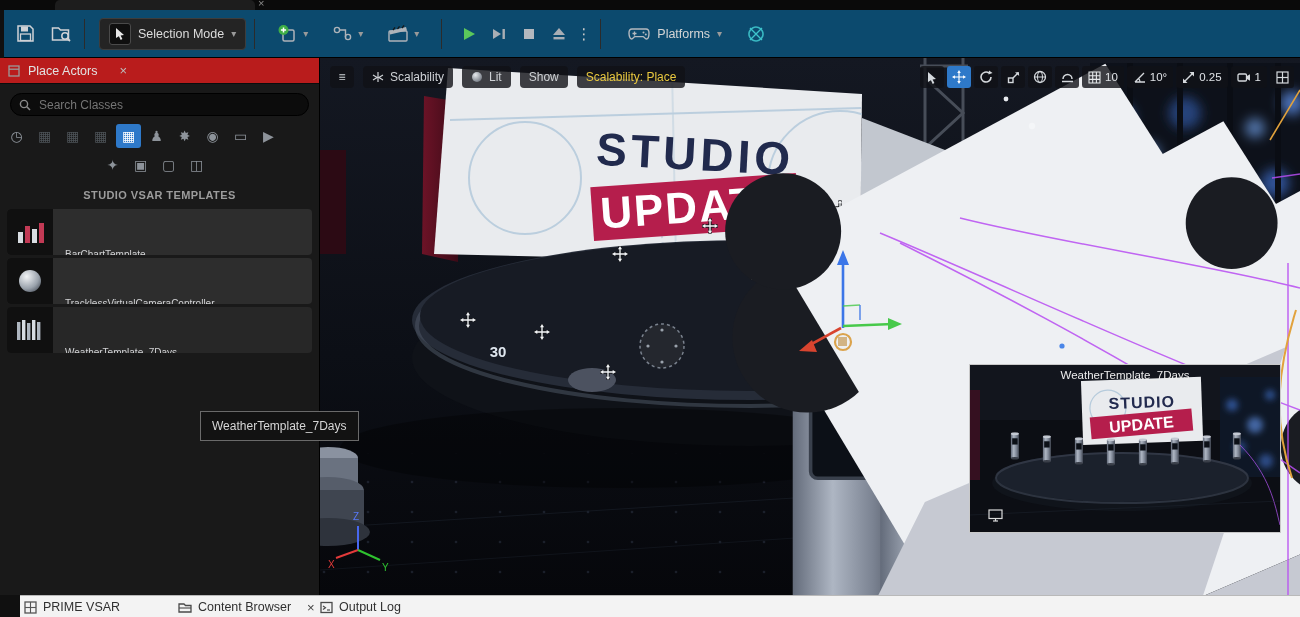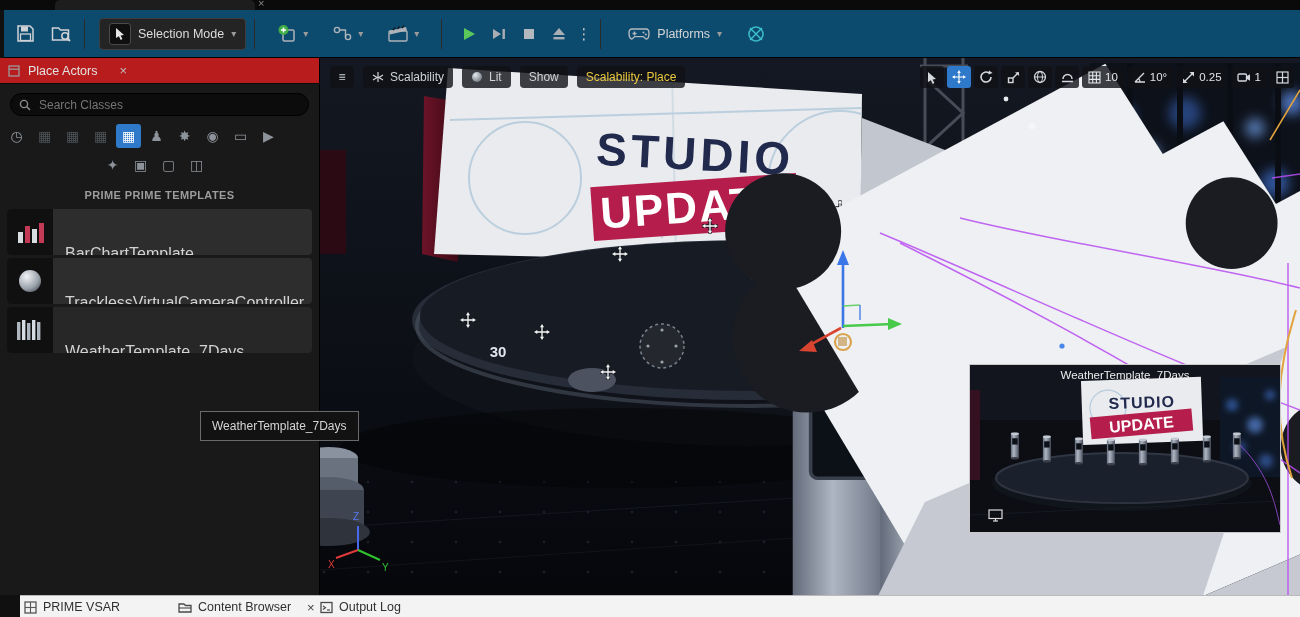--- a/index.html
+++ b/index.html
@@ -34,21 +34,21 @@
   .search-box input{flex:1;background:transparent;border:0;outline:0;color:#b8b8b8;font-size:12px;font-family:"Liberation Sans",sans-serif;}
   .cat-row{display:flex;gap:3px;padding:5px 4px 0 4px;}
   .cat-row.second{padding-left:100px;}
   .cat{width:25px;height:24px;border-radius:3px;display:flex;align-items:center;justify-content:center;color:#8d939a;font-size:14px;}
   .cat.dim{color:#4d5358;}
   .cat.selected{background:#2e79c9;color:#fff;}
   .sec-head{text-align:center;color:#9c9c9c;font-size:11px;font-weight:bold;letter-spacing:.4px;margin:12px 0 8px 0;}
   .tpl-row{display:flex;align-items:center;gap:12px;background:#2d2d2d;border-radius:4px;margin:3px 7px;height:46px;overflow:hidden;}
   .tpl-row.last{background:#272727;}
   .tpl-thumb{width:46px;height:46px;background:#101010;flex:none;display:flex;align-items:center;justify-content:center;}
-  .tpl-label{color:#d2d3d5;font-size:16px;white-space:nowrap;margin-top:44px;}
+  .tpl-label{color:#d2d3d5;font-size:10px;white-space:nowrap;margin-top:44px;}
 
   
   .viewport{position:absolute;left:320px;top:58px;width:980px;height:537px;background:#0b0d12;overflow:hidden;}
   .scene{position:absolute;left:0;top:0;}
   svg text{font-family:"Liberation Sans",sans-serif;}
   .vp-left{position:absolute;top:8px;left:10px;display:flex;gap:9px;align-items:center;}
   .vbtn{height:22px;background:rgba(16,18,22,.8);border-radius:4px;color:#cfd2d6;font-size:12px;display:flex;align-items:center;gap:6px;padding:0 9px;}
   .vbtn.icon-only{width:24px;padding:0;justify-content:center;}
   .scal{color:#e9c83f;}
   .vp-right{position:absolute;top:8px;right:6px;display:flex;gap:3px;align-items:center;}
@@ -212,21 +212,21 @@
       <div class="cat">▭</div>
       <div class="cat">▶</div>
     </div>
     <div class="cat-row second">
       <div class="cat">✦</div>
       <div class="cat">▣</div>
       <div class="cat">▢</div>
       <div class="cat">◫</div>
     </div>
 
-    <div class="sec-head">PRIME PRIME TEMPLATES</div>
+    <div class="sec-head">STUDIO VSAR TEMPLATES</div>
 
     <div class="tpl-row">
       <div class="tpl-thumb">
         <svg width="30" height="28" viewBox="0 0 30 28">
             <rect x="3" y="14" width="5" height="11" fill="#d8dde2"></rect>
             <rect x="10" y="8" width="5" height="17" fill="#c23a55"></rect>
             <rect x="17" y="11" width="5" height="14" fill="#d8dde2"></rect>
             <rect x="24" y="5" width="5" height="20" fill="#c23a55"></rect>
           </svg>
       </div>

